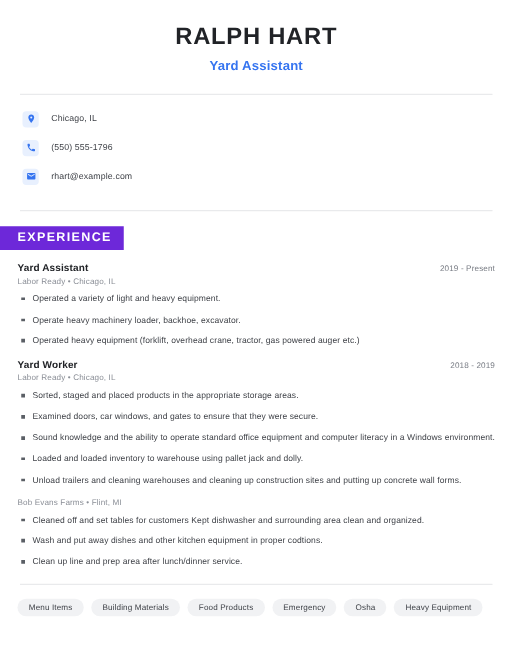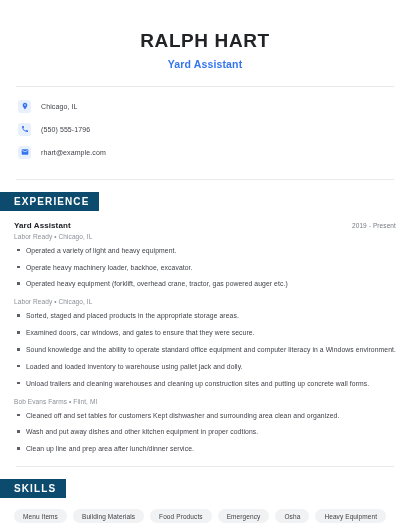--- a/index.html
+++ b/index.html
@@ -11,21 +11,21 @@
     width: 410px;
     height: 530px;
     font-family: "Liberation Sans", sans-serif;
     color: #2b2d33;
     overflow: hidden;
   }
   .page {
     width: 410px;
     height: 502px;
     box-sizing: border-box;
-    padding: 12px 14px;
+    padding: 1px 14px;
     position: relative;
   }
 
   
   .header {
     padding-top: 18px;
     text-align: center;
   }
   .name {
     font-size: 19px;
@@ -75,21 +75,21 @@
     font-size: 7px;
     color: #3c3f45;
     letter-spacing: 0.1px;
   }
 
   
   .section { margin-top: 2px; }
   .section-divider { margin-top: 12px; }
   .badge {
     display: inline-block;
-    background: #0c4a6e;
+    background: #6d28d9;
     color: #ffffff;
     font-size: 10px;
     font-weight: bold;
     letter-spacing: 1.1px;
     padding: 4px 10px 4px 9px;
     margin-top: 12px;
     margin-left: -14px;
     padding-left: 14px;
   }
 
@@ -219,20 +219,24 @@
         </div>
         <div class="job-meta">Labor Ready  •  Chicago, IL</div>
         <ul class="bullets">
           <li>Operated a variety of light and heavy equipment.</li>
           <li>Operate heavy machinery loader, backhoe, excavator.</li>
           <li>Operated heavy equipment (forklift, overhead crane, tractor, gas powered auger etc.)</li>
         </ul>
       </div>
 
       <div class="job">
+        <div class="job-head">
+          <span class="job-role">Yard Worker</span>
+          <span class="job-dates">2018 - 2019</span>
+        </div>
         <div class="job-meta">Labor Ready  •  Chicago, IL</div>
         <ul class="bullets">
           <li>Sorted, staged and placed products in the appropriate storage areas.</li>
           <li>Examined doors, car windows, and gates to ensure that they were secure.</li>
           <li>Sound knowledge and the ability to operate standard office equipment and computer literacy in a Windows environment.</li>
           <li>Loaded and loaded inventory to warehouse using pallet jack and dolly.</li>
           <li>Unload trailers and cleaning warehouses and cleaning up construction sites and putting up concrete wall forms.</li>
         </ul>
       </div>
 
@@ -243,21 +247,20 @@
           <li>Wash and put away dishes and other kitchen equipment in proper codtions.</li>
           <li>Clean up line and prep area after lunch/dinner service.</li>
         </ul>
       </div>
 
     </div>
   </div>
 
   <div class="section">
     <div class="divider section-divider"></div>
-    <div class="badge">SKILLS</div>
 
     <div class="skills">
       <span class="pill">Menu Items</span>
       <span class="pill">Building Materials</span>
       <span class="pill">Food Products</span>
       <span class="pill">Emergency</span>
       <span class="pill">Osha</span>
       <span class="pill">Heavy Equipment</span>
 
     </div>

